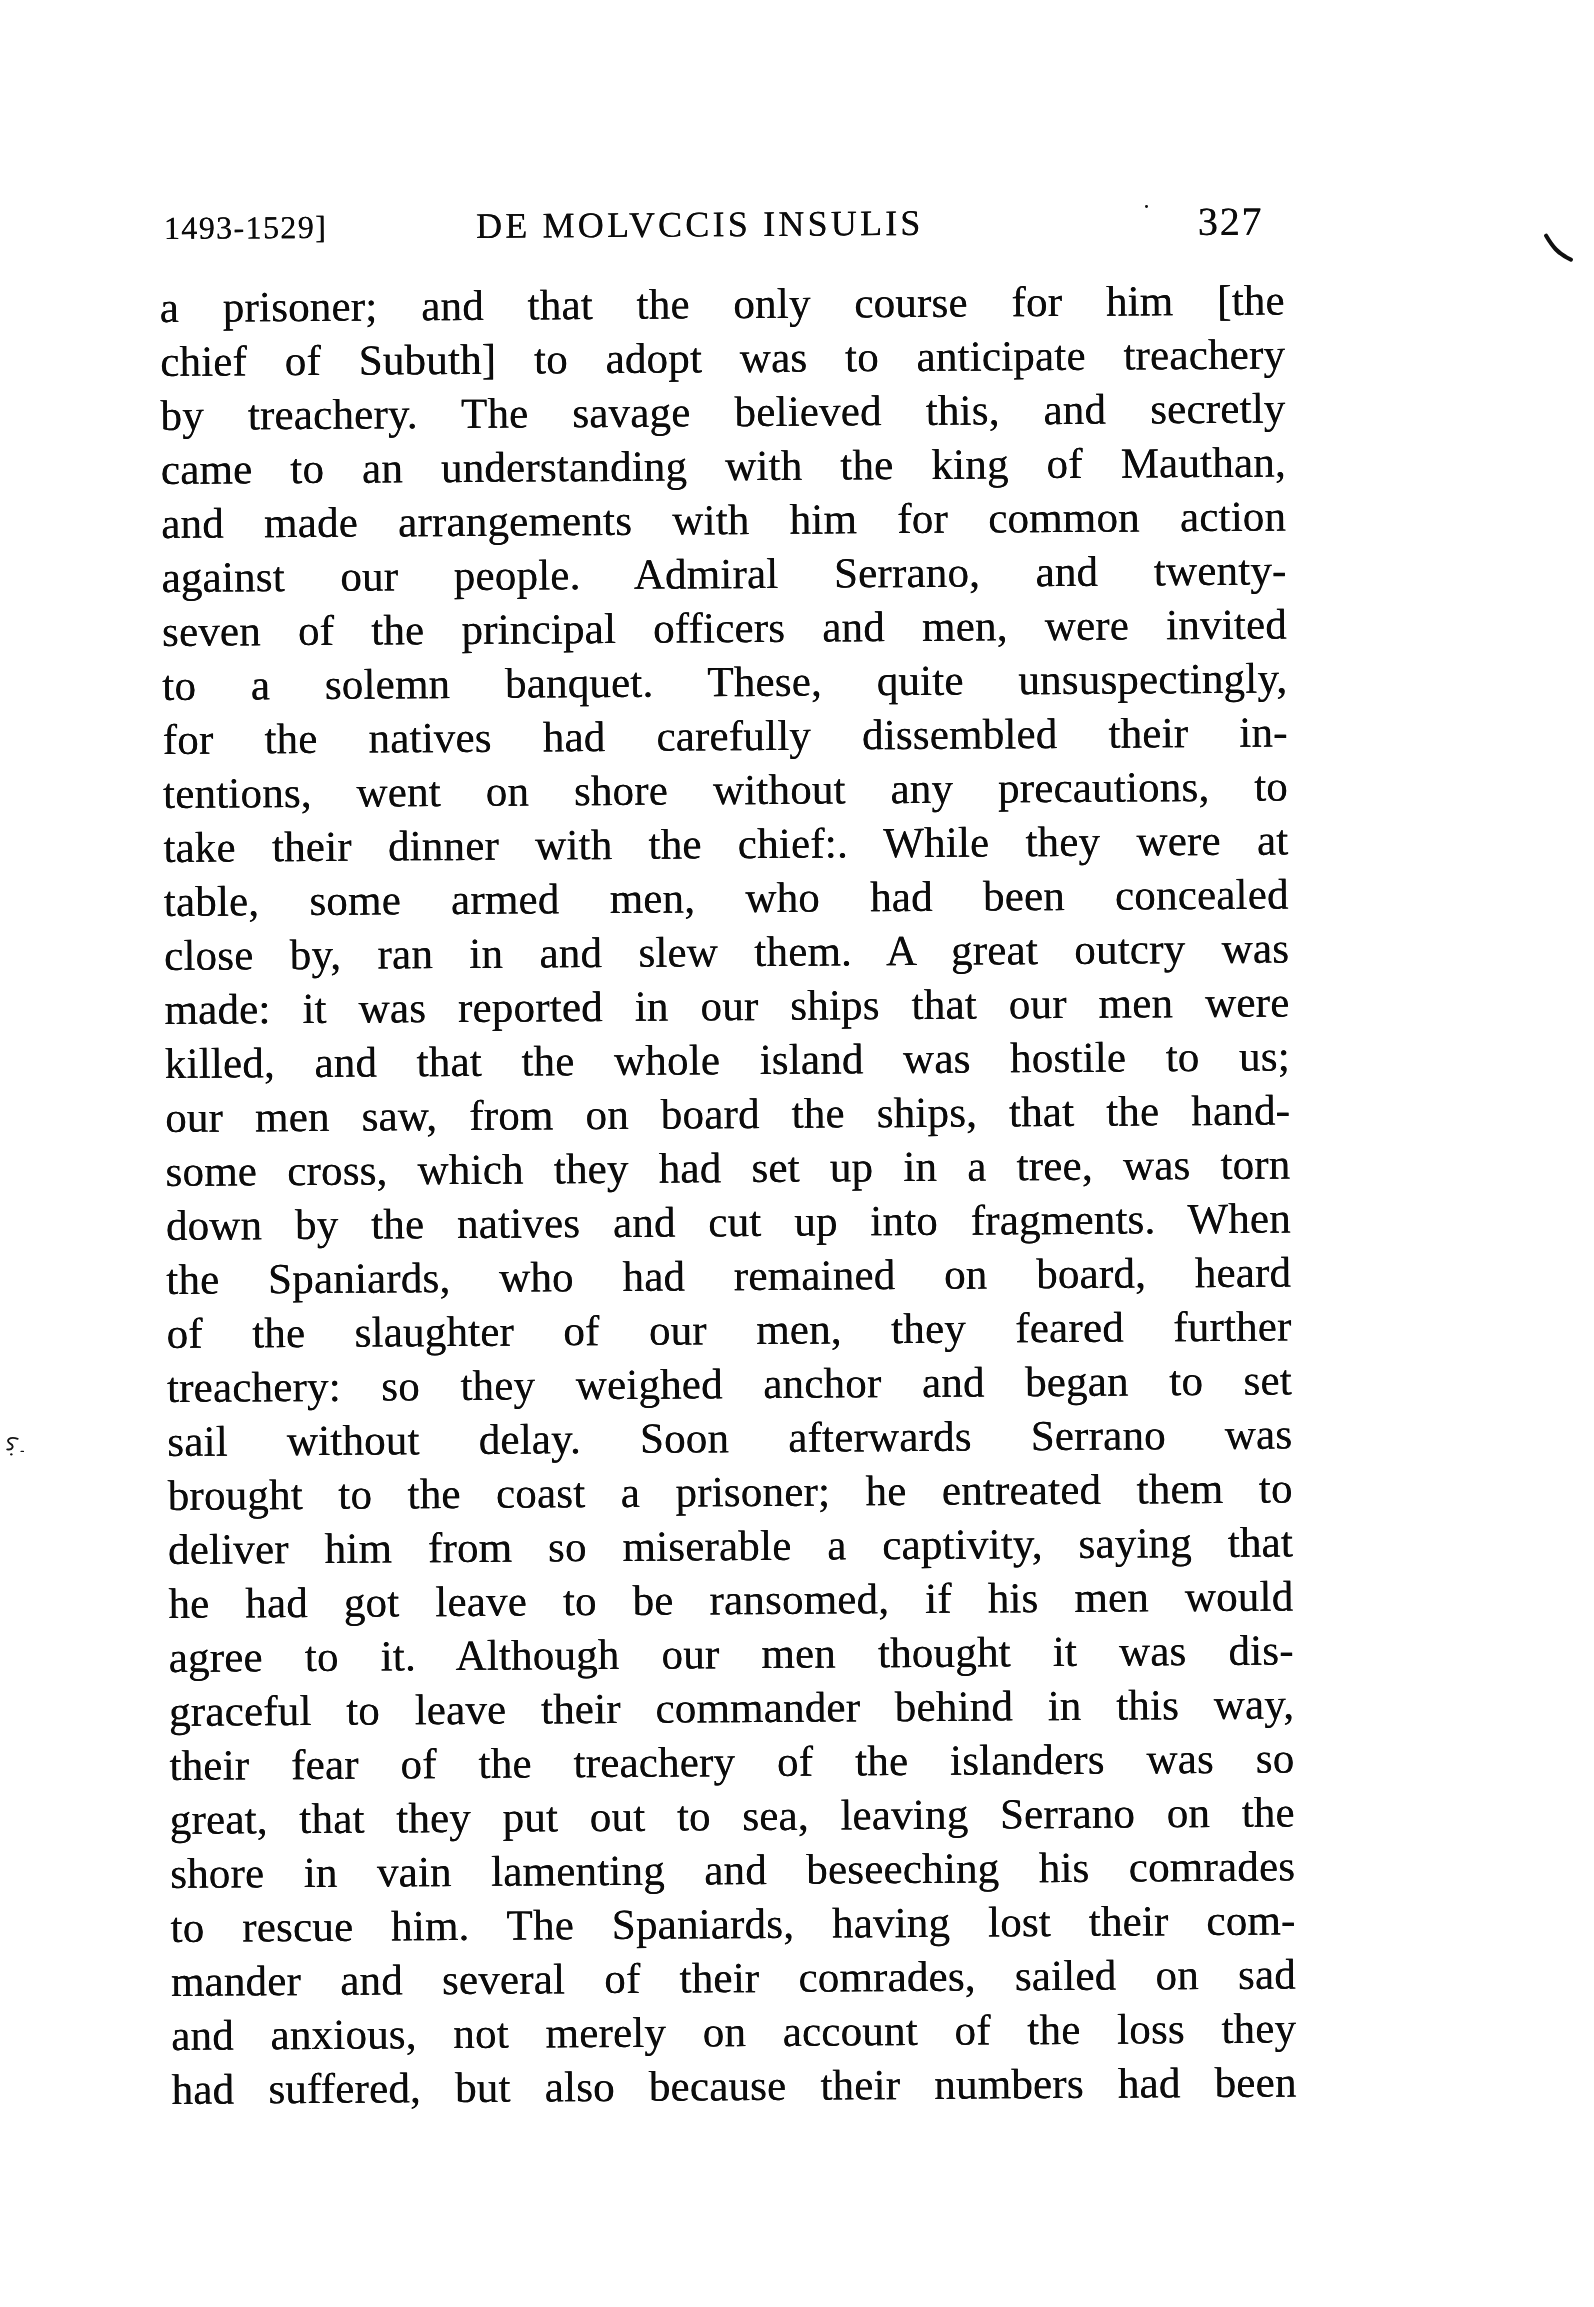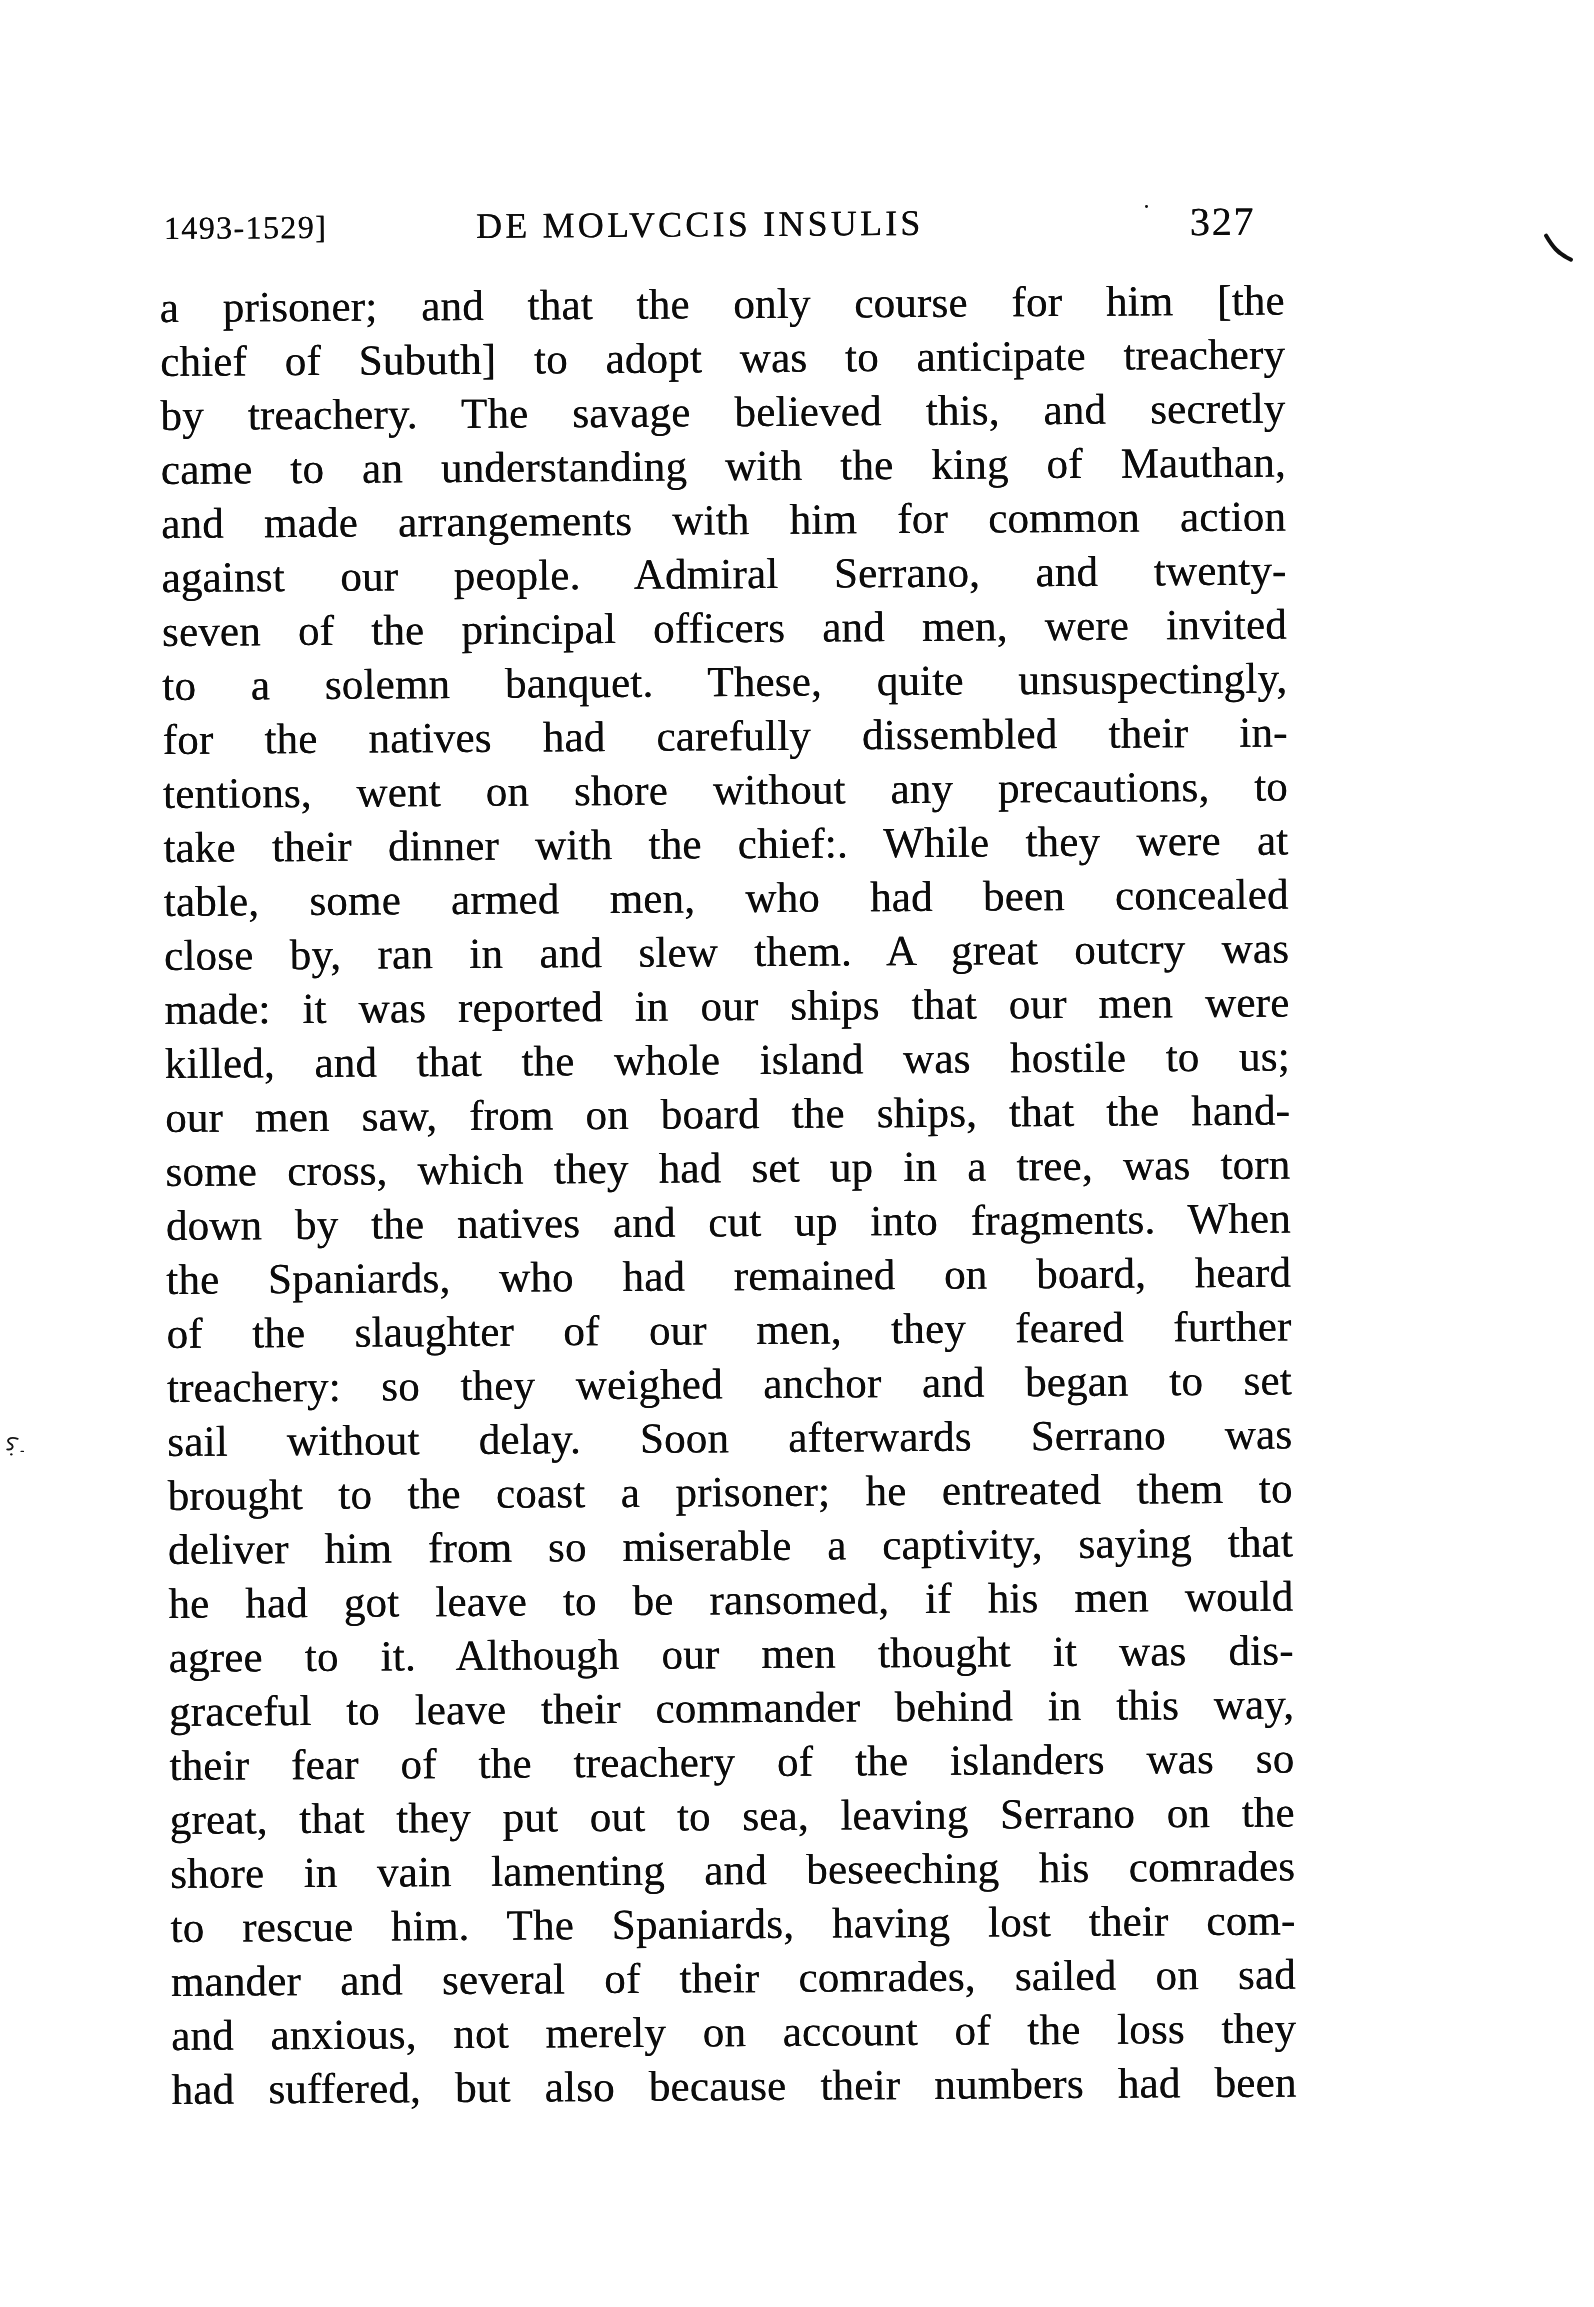--- a/index.html
+++ b/index.html
@@ -43,21 +43,21 @@
     width: 100%;
     top: 4.6px;
     text-align: center;
     font-size: 36px;
     letter-spacing: 3.2px;
     transform: translateX(-22px);
     text-shadow: 0.3px 0 0 currentColor;
   }
   .h-page {
     position: absolute;
-    right: 29px;
+    right: 21px;
     top: 2.8px;
     font-size: 40px;
     letter-spacing: 1.8px;
     text-shadow: 0.3px 0 0 currentColor;
   }
   .lines { position: relative; }
   .line {
     font-size: 43px;
     line-height: 54px;
     height: 54px;

